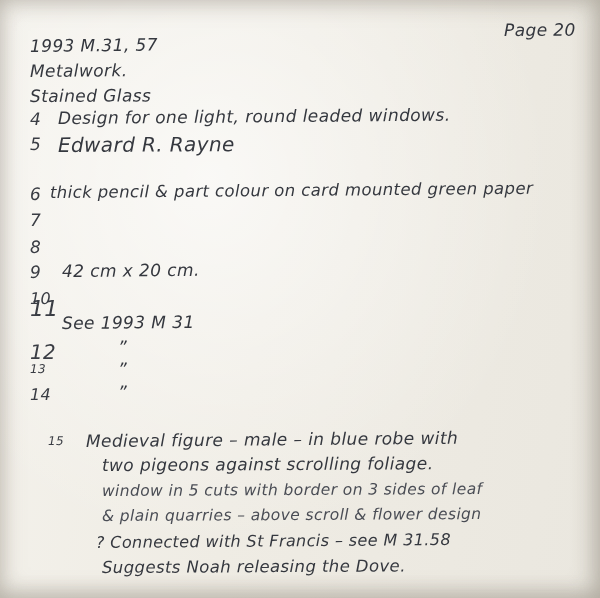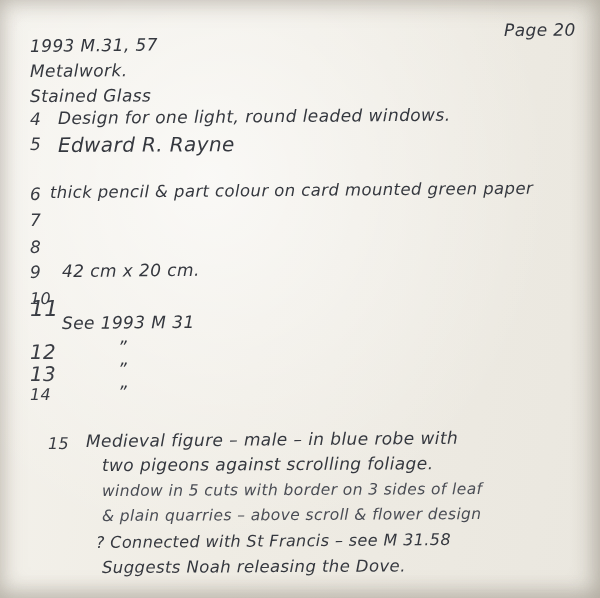--- a/index.html
+++ b/index.html
@@ -91,27 +91,27 @@
 
   <div class="num r3" style="left:30px; top:289px; font-size:16px;">10</div>
   <div class="hw r3" style="left:62px; top:288px; font-size:17px;"></div>
 
   <div class="num r2" style="left:30px; top:296px; font-size:22px;">11</div>
   <div class="hw r2" style="left:62px; top:313px; font-size:17px;">See 1993 M 31</div>
 
   <div class="num r3" style="left:30px; top:340px; font-size:20px;">12</div>
   <div class="hw r3" style="left:118px; top:337px; font-size:17px;">”</div>
 
-  <div class="num r3" style="left:30px; top:362px; font-size:20px;">13</div>
+  <div class="num r3" style="left:30px; top:362px; font-size:12px;">13</div>
   <div class="hw r3" style="left:118px; top:359px; font-size:17px;">”</div>
 
   <div class="num r3" style="left:30px; top:385px; font-size:16px;">14</div>
   <div class="hw r3" style="left:118px; top:382px; font-size:17px;">”</div>
 
-  <div class="num r3" style="left:48px; top:434px; font-size:16px;">15</div>
+  <div class="num r3" style="left:48px; top:434px; font-size:12px;">15</div>
 
   <div class="hw r2" style="left:86px; top:431px; font-size:17px;">Medieval figure – male – in blue robe with</div>
   <div class="hw r3" style="left:102px; top:455px; font-size:17px;">two pigeons against scrolling foliage.</div>
   <div class="hw r3 ink-light" style="left:102px; top:482px; font-size:15.5px;">window in 5 cuts with border on 3 sides of leaf</div>
   <div class="hw r3 ink-light" style="left:102px; top:507px; font-size:15.5px;">&amp; plain quarries – above scroll &amp; flower design</div>
   <div class="hw r2" style="left:96px; top:533px; font-size:16px;">? Connected with St Francis – see M 31.58</div>
   <div class="hw r3" style="left:102px; top:558px; font-size:16.5px;">Suggests Noah releasing the Dove.</div>
 
   <div id="edge-shadow"></div>
 </div>

